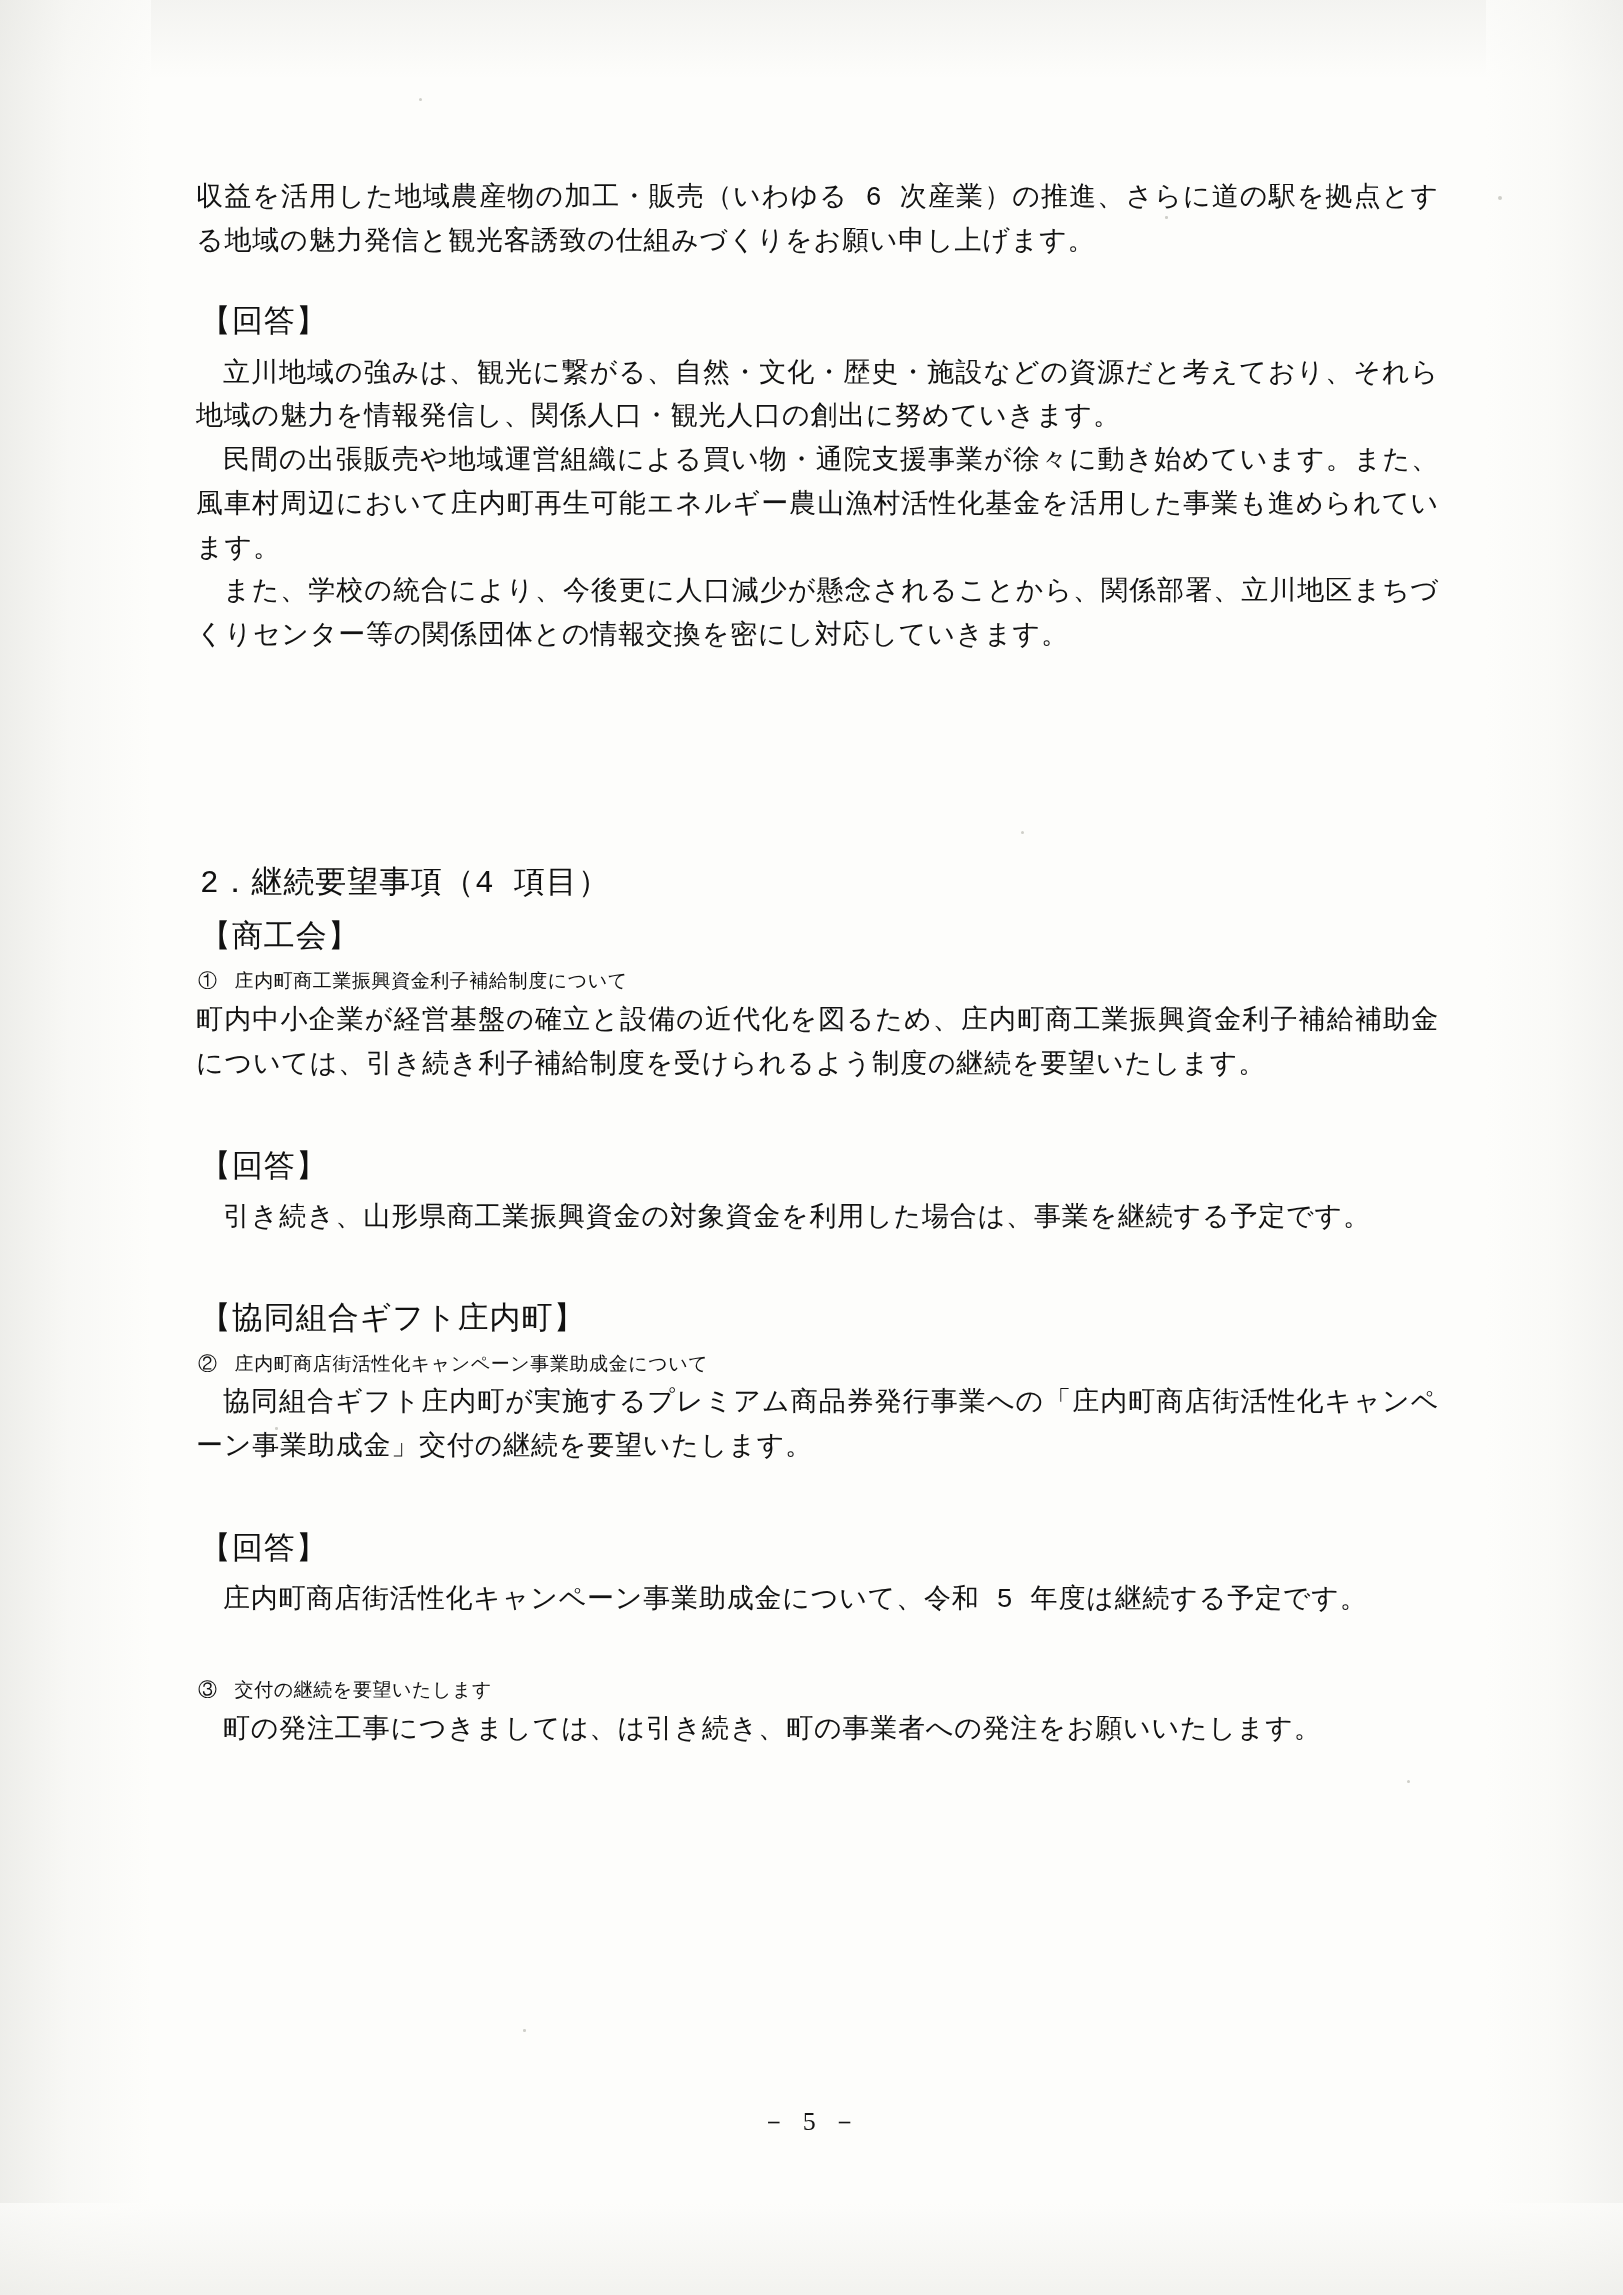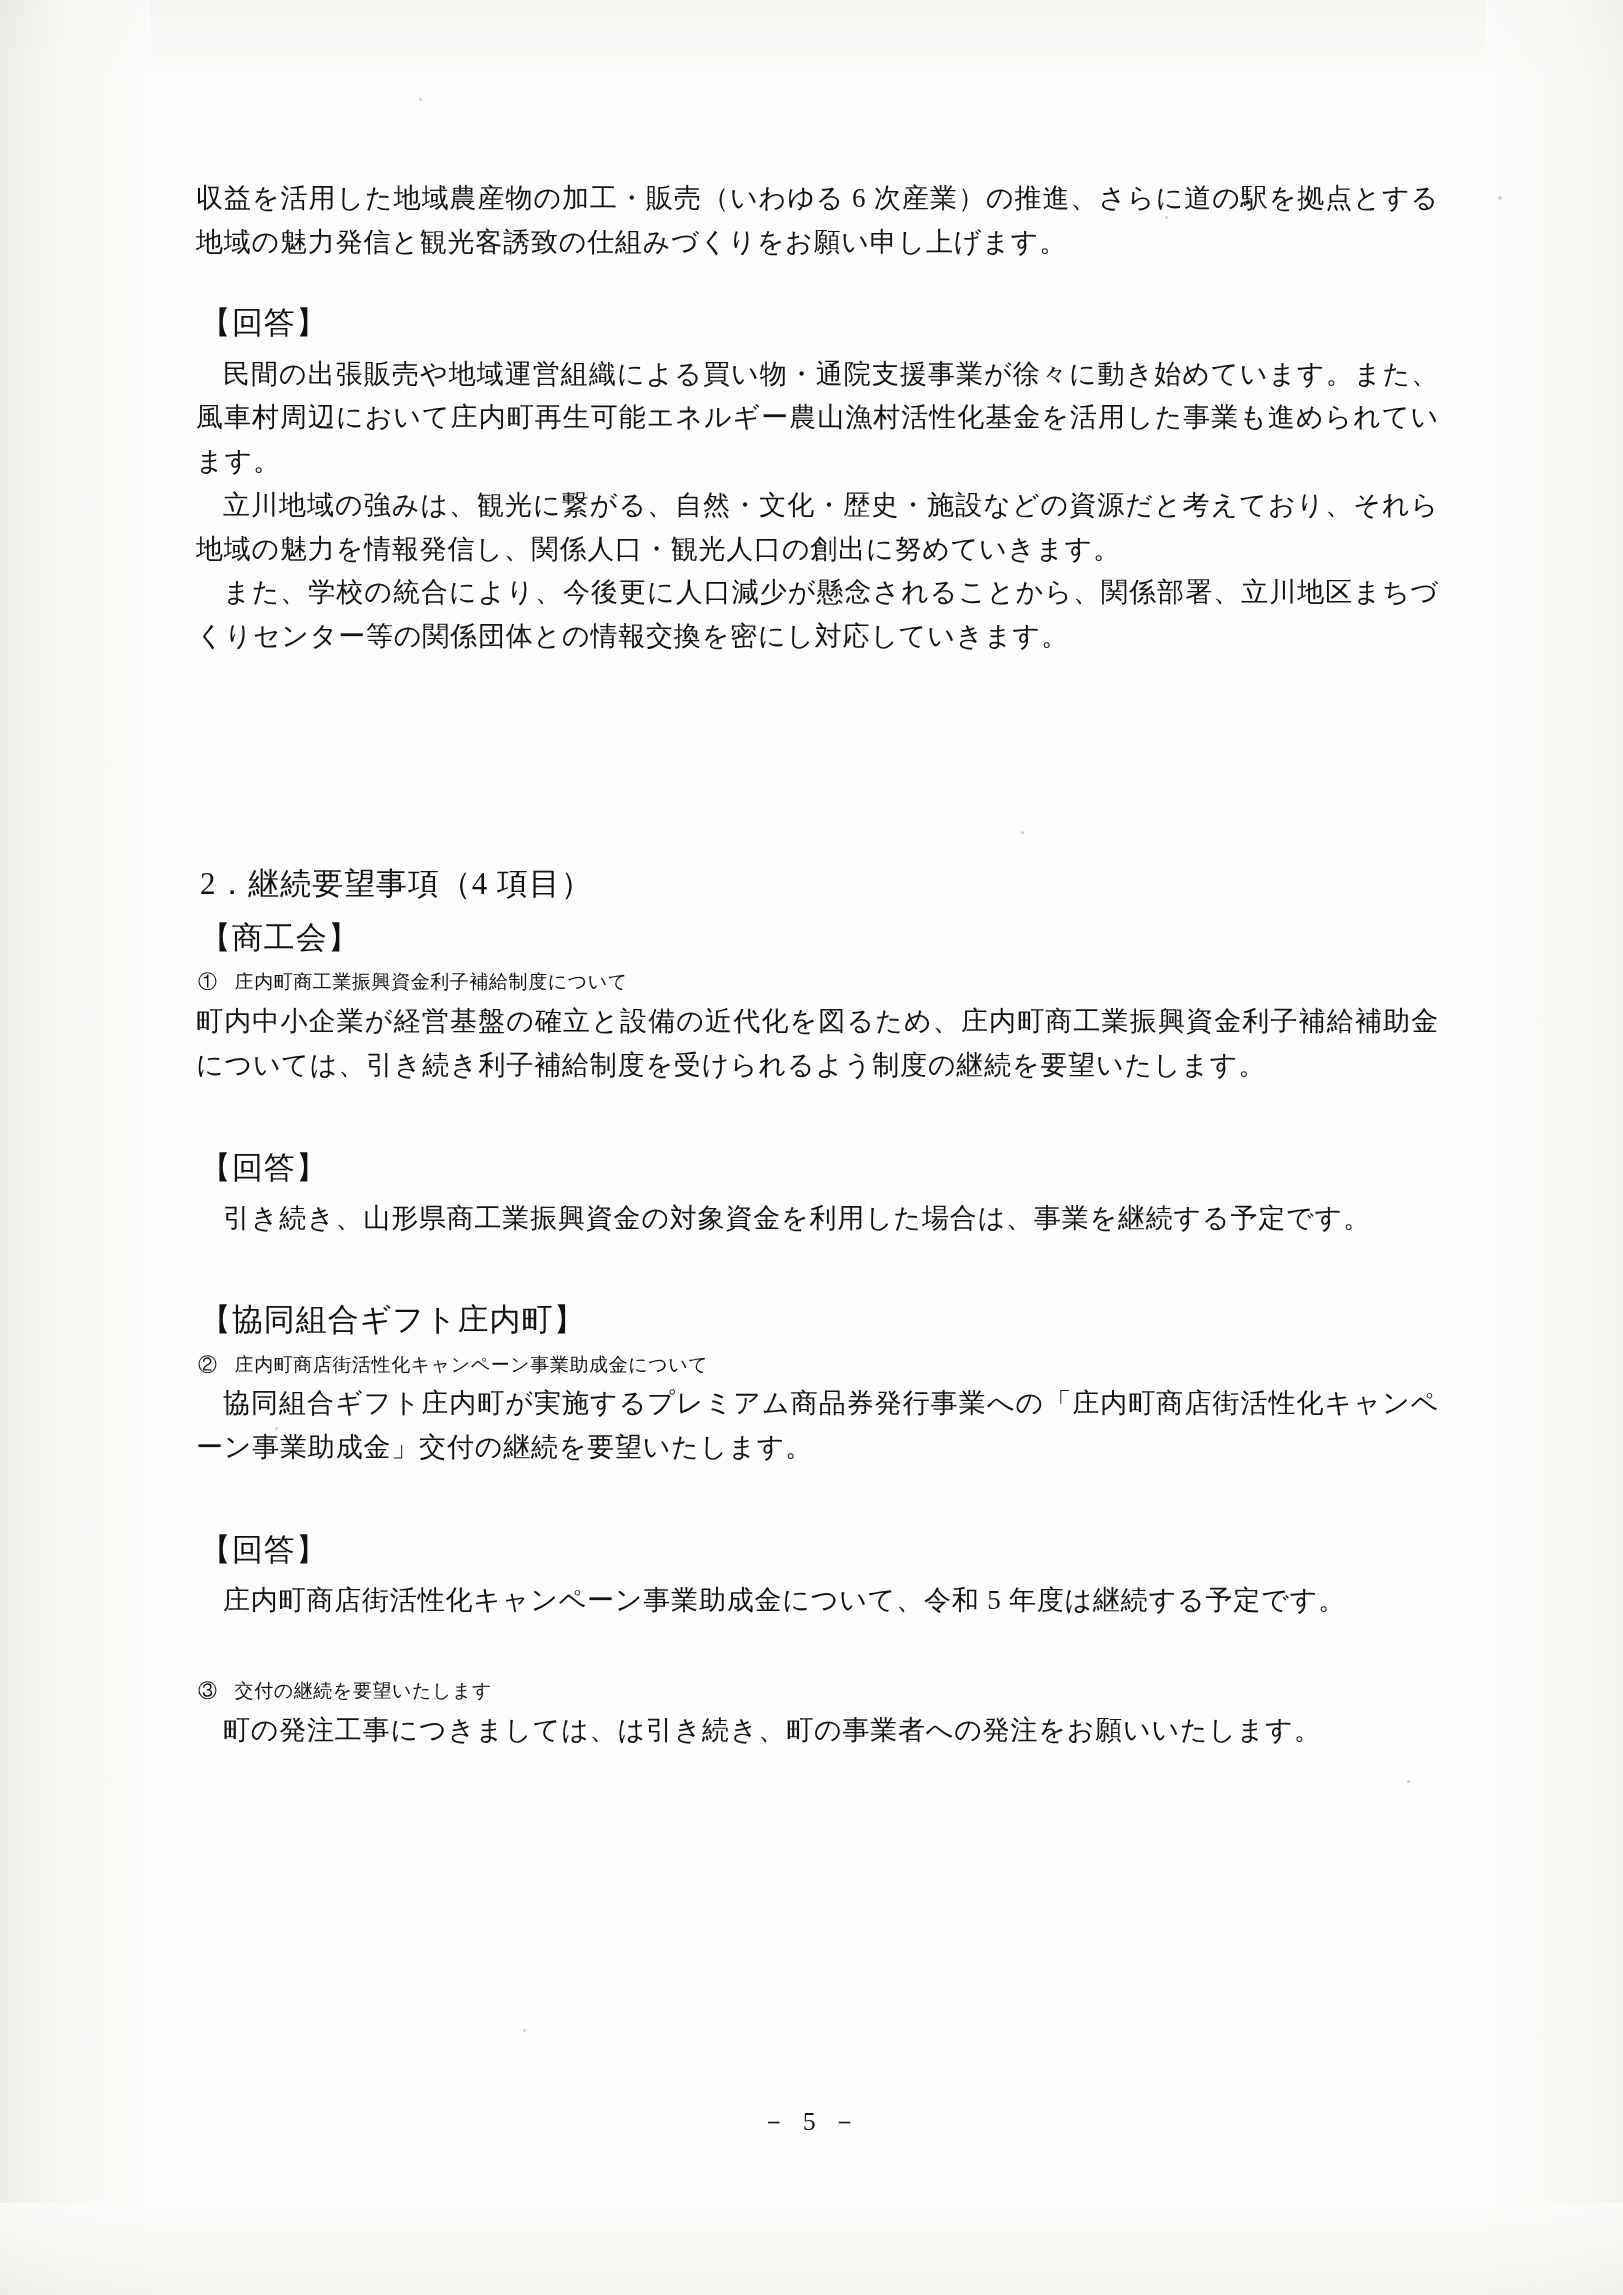--- a/index.html
+++ b/index.html
@@ -63,20 +63,21 @@
     background: #cfcfc9;
     border-radius: 50%;
     pointer-events: none;
   }
 
   .content {
     position: absolute;
     left: 196px;
     top: 177px;
     width: 1243px;
+    font-family: Liberation Mono, monospace;
   }
 
   .para {
     font-size: 27px;
     line-height: 1.62;
     letter-spacing: 0.03em;
     margin: 0;
     text-align: justify;
     color: #121212;
   }
@@ -129,23 +130,23 @@
   <div class="speck" style="left:523px;top:2029px;width:2.6px;height:2.6px;"></div>
 
   <div class="content">
 
     <p class="para">収益を活用した地域農産物の加工・販売（いわゆる 6 次産業）の推進、さらに道の駅を拠点とする地域の魅力発信と観光客誘致の仕組みづくりをお願い申し上げます。</p>
 
     <div class="gap-s"></div>
 
     <p class="section-head">【回答】</p>
 
+    <p class="para indent1">立川地域の強みは、観光に繋がる、自然・文化・歴史・施設などの資源だと考えており、それら地域の魅力を情報発信し、関係人口・観光人口の創出に努めていきます。</p>
+
     <p class="para indent1">民間の出張販売や地域運営組織による買い物・通院支援事業が徐々に動き始めています。また、風車村周辺において庄内町再生可能エネルギー農山漁村活性化基金を活用した事業も進められています。</p>
-
-    <p class="para indent1">立川地域の強みは、観光に繋がる、自然・文化・歴史・施設などの資源だと考えており、それら地域の魅力を情報発信し、関係人口・観光人口の創出に努めていきます。</p>
 
     <p class="para indent1">また、学校の統合により、今後更に人口減少が懸念されることから、関係部署、立川地区まちづくりセンター等の関係団体との情報交換を密にし対応していきます。</p>
 
     <div class="gap-xl"></div>
 
     <p class="section-head">2．継続要望事項（4 項目）</p>
 
     <p class="section-head">【商工会】</p>
 
     <p class="numbered">

